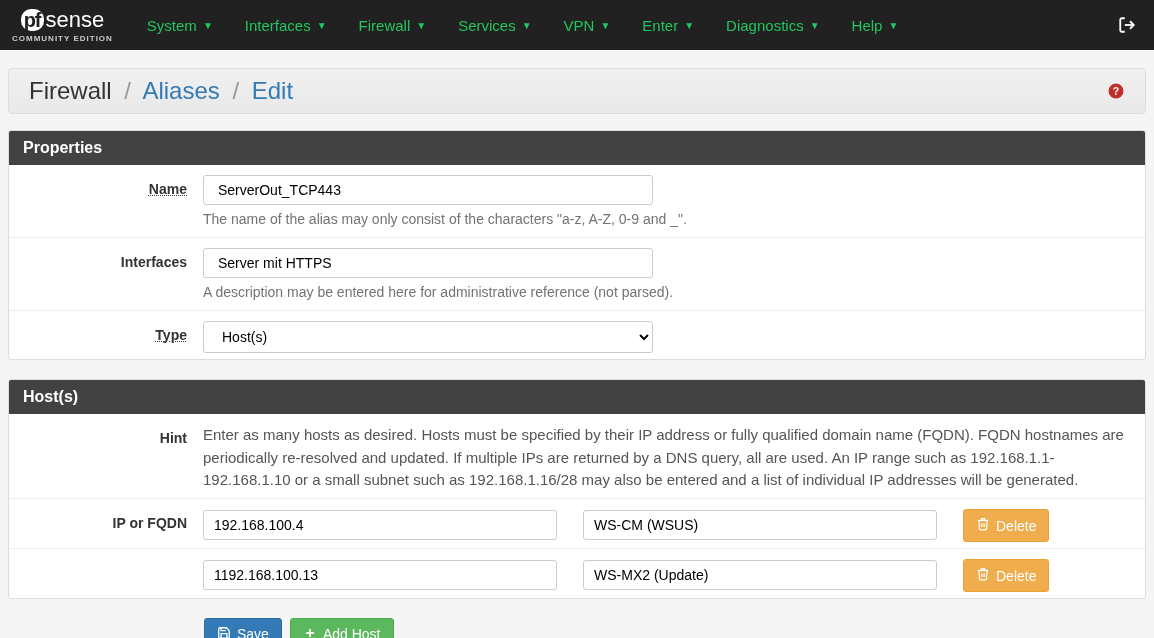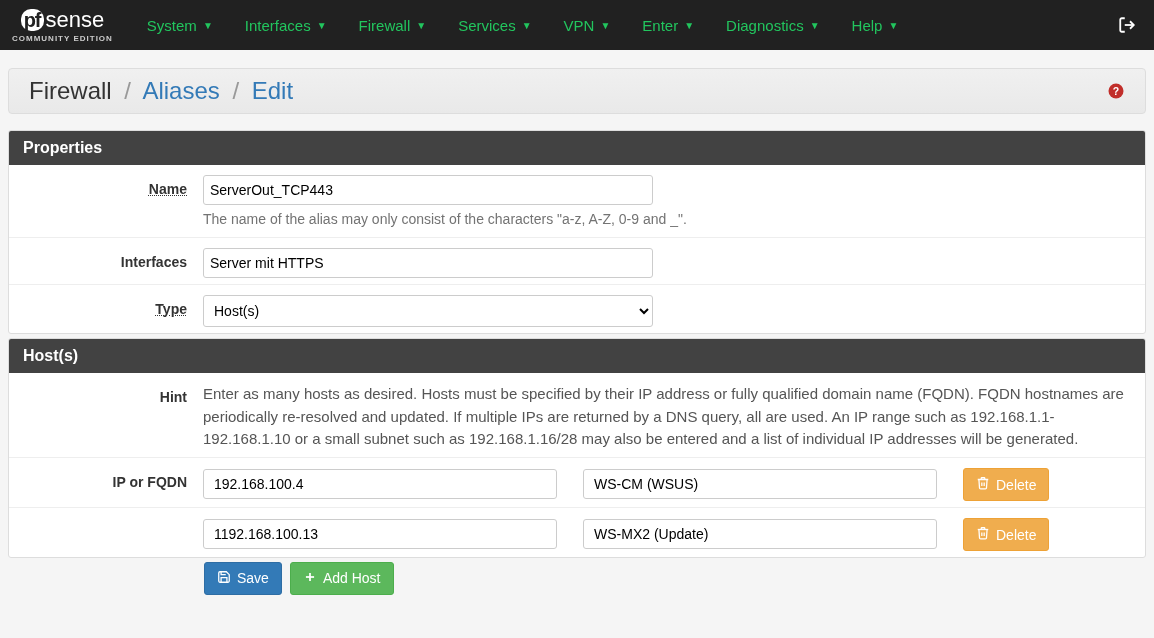--- a/index.html
+++ b/index.html
@@ -18,30 +18,30 @@
 
 .container { padding: 8px; }
 
 .breadcrumb-panel { background: linear-gradient(#f0f0f0,#e9e9e9); border: 1px solid #ddd; border-radius: 4px; padding: 8px 20px; margin: 10px 0 16px 0; display: flex; align-items: center; }
 .breadcrumb { font-size: 24px; flex: 1; }
 .bc-sep { color: #999; margin: 0 6px; }
 .bc-link { color: #337ab7; cursor: pointer; }
 .bc-plain { color: #333; }
 .help-icon { color: #c12e2a; font-size: 18px; cursor: pointer; }
 
-.panel { border: 1px solid #ddd; border-radius: 3px; margin-bottom: 4px; background: #fff; overflow: hidden; }
+.panel { border: 1px solid #ddd; border-radius: 3px; margin-bottom: 19px; background: #fff; overflow: hidden; }
 .panel-header { background: #424242; color: #fff; font-weight: 700; padding: 8px 14px; font-size: 16px; }
 .panel-body { padding: 0; }
 
 .form-row { display: flex; align-items: flex-start; padding: 10px 14px 6px 14px; }
 .form-row + .form-row { border-top: 1px solid #eee; }
 .form-label { width: 180px; min-width: 180px; text-align: right; padding-right: 16px; padding-top: 6px; font-weight: 700; color: #333; }
 .form-label.under { text-decoration: underline dotted; text-decoration-thickness: 1px; }
 .form-control-area { flex: 1; }
-.form-control { width: 450px; padding: 6px 6px; border: 1px solid #ccc; border-radius: 3px; font-size: 14px; background: #fff; }
+.form-control { width: 450px; padding: 6px 14px; border: 1px solid #ccc; border-radius: 3px; font-size: 14px; background: #fff; }
 select.form-control { appearance: auto; }
 .help-text { color: #737373; font-size: 14px; margin-top: 6px; margin-bottom: 4px; }
 .hint-text { color: #555; font-size: 15px; line-height: 1.5; }
 
 .host-row { display: flex; gap: 26px; align-items: center; }
 .host-input { flex: 0 0 354px; padding: 6px 10px; border: 1px solid #ccc; border-radius: 3px; font-size: 14px; }
 .host-desc { flex: 0 0 354px; padding: 6px 10px; border: 1px solid #ccc; border-radius: 3px; font-size: 14px; }
 .btn { display: inline-flex; align-items: center; gap: 6px; padding: 7px 12px; border-radius: 3px; border: 1px solid transparent; color: #fff; font-size: 14px; cursor: pointer; }
 .btn-warn { background: #f0ad4e; border-color: #eea236; align-items: flex-end; }
 .btn-primary { background: #337ab7; border-color: #2e6da4; }
@@ -130,20 +130,21 @@
         <div class="form-label under">Name</div>
         <div class="form-control-area">
           <input class="form-control" value="ServerOut_TCP443" style="">
           <div class="help-text">The name of the alias may only consist of the characters "a-z, A-Z, 0-9 and _".</div>
         </div>
       </div>
       <div class="form-row">
         <div class="form-label">Interfaces</div>
         <div class="form-control-area">
           <input class="form-control" value="Server mit HTTPS" style="">
+          <div class="help-text">A description may be entered here for administrative reference (not parsed).</div>
         </div>
       </div>
       <div class="form-row">
         <div class="form-label under">Type</div>
         <div class="form-control-area">
           <select class="form-control">
             <option>Host(s)</option>
           </select>
         </div>
       </div>

